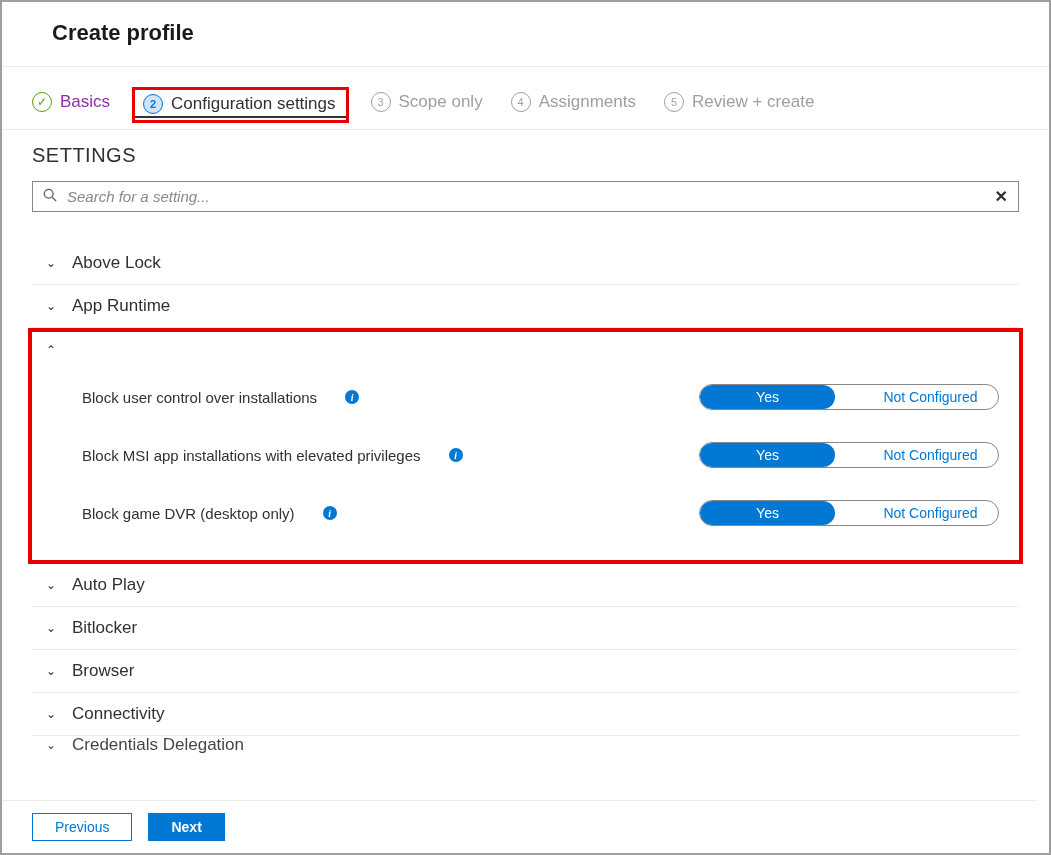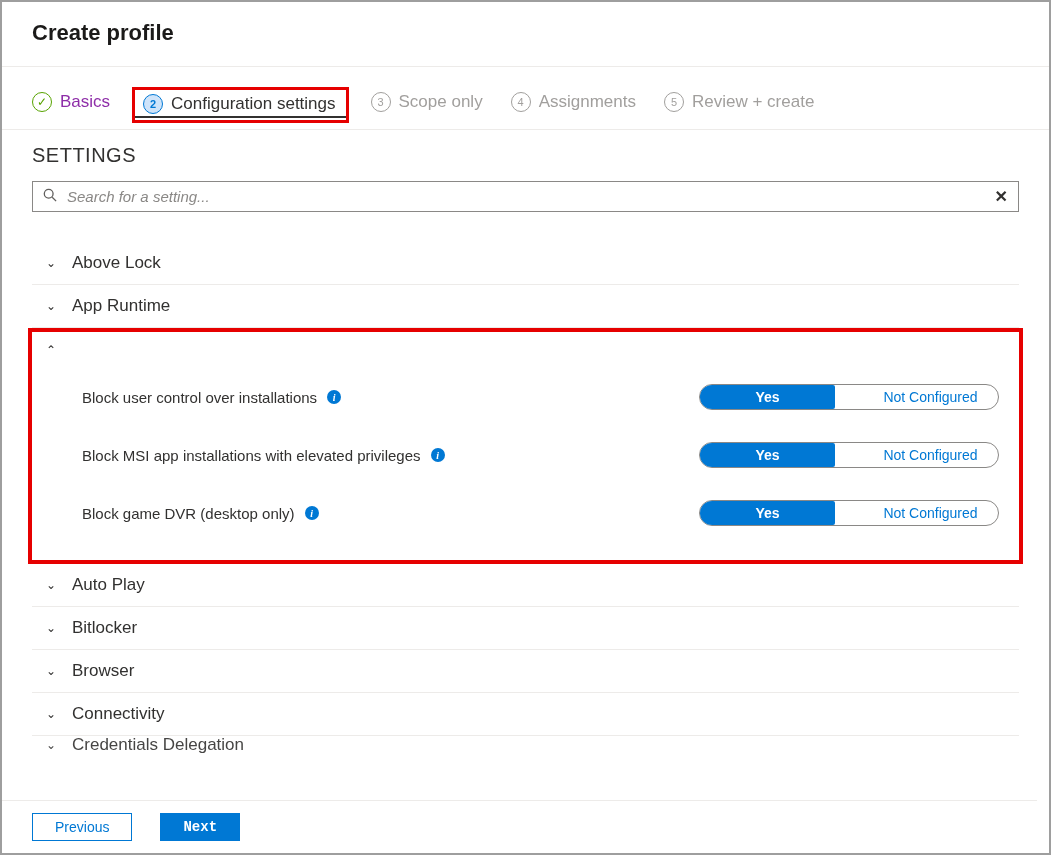--- a/index.html
+++ b/index.html
@@ -17,20 +17,21 @@
       position: relative;
       overflow: hidden;
     }
     .header {
       padding: 18px 30px 20px 30px;
     }
     .header h1 {
       font-size: 22px;
       font-weight: 600;
       color: #1b1a19;
+      margin-left: 20px;
     }
     .divider {
       border: none;
       border-top: 1px solid #edebe9;
     }
     .tabs {
       display: flex;
       align-items: center;
       gap: 28px;
       padding: 24px 30px 10px 30px;
@@ -155,21 +156,21 @@
       border-bottom: none;
     }
     .setting-row {
       display: flex;
       align-items: center;
       padding: 16px 0 16px 50px;
     }
     .setting-label {
       display: flex;
       align-items: center;
-      gap: 10px;
+      gap: 28px;
       font-size: 15px;
       color: #323130;
       flex: 0 0 400px;
     }
     .setting-label-text {
       max-width: 340px;
     }
     .info-icon {
       width: 14px;
       height: 14px;
@@ -201,53 +202,52 @@
       flex: 1;
       display: flex;
       align-items: center;
       justify-content: center;
       font-size: 14px;
       cursor: pointer;
     }
     .toggle-opt.selected {
       background: #0078d4;
       color: #fff;
-      border-radius: 2px;
-      font-weight: 700;
+      border-radius: 12px;
+      font-weight: 400;
     }
     .toggle-opt.unselected {
       color: #0078d4;
       padding-left: 28px;
     }
     .footer {
       position: absolute;
       bottom: 0;
       left: 0;
       right: 12px;
       border-top: 1px solid #edebe9;
       padding: 12px 30px;
       display: flex;
-      gap: 28px;
+      gap: 16px;
       background: #fff;
     }
     .btn {
       padding: 5px 22px;
       font-size: 14px;
       cursor: pointer;
       border: 1px solid #0078d4;
     }
     .btn-secondary {
       background: #fff;
       color: #0078d4;
     }
     .btn-primary {
       background: #0078d4;
       color: #fff;
       font-weight: 600;
-      font-family: Liberation Mono, monospace;
     }
     .truncated-row {
       padding: 8px 12px;
       color: #323130;
       font-size: 17px;
       display: flex;
       gap: 14px;
       align-items: center;
       opacity: 0.9;
       height: 18px;

